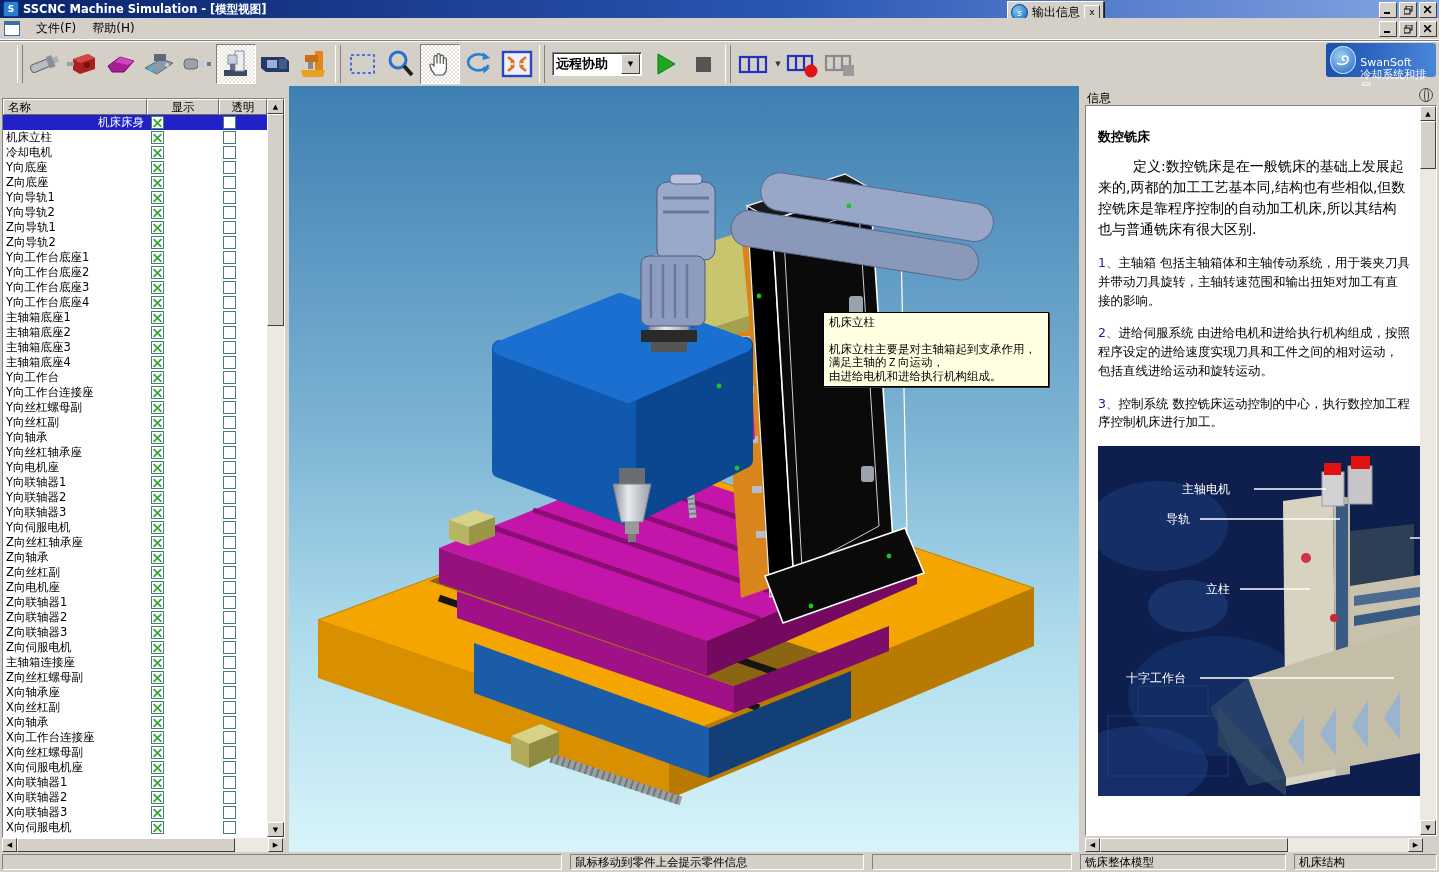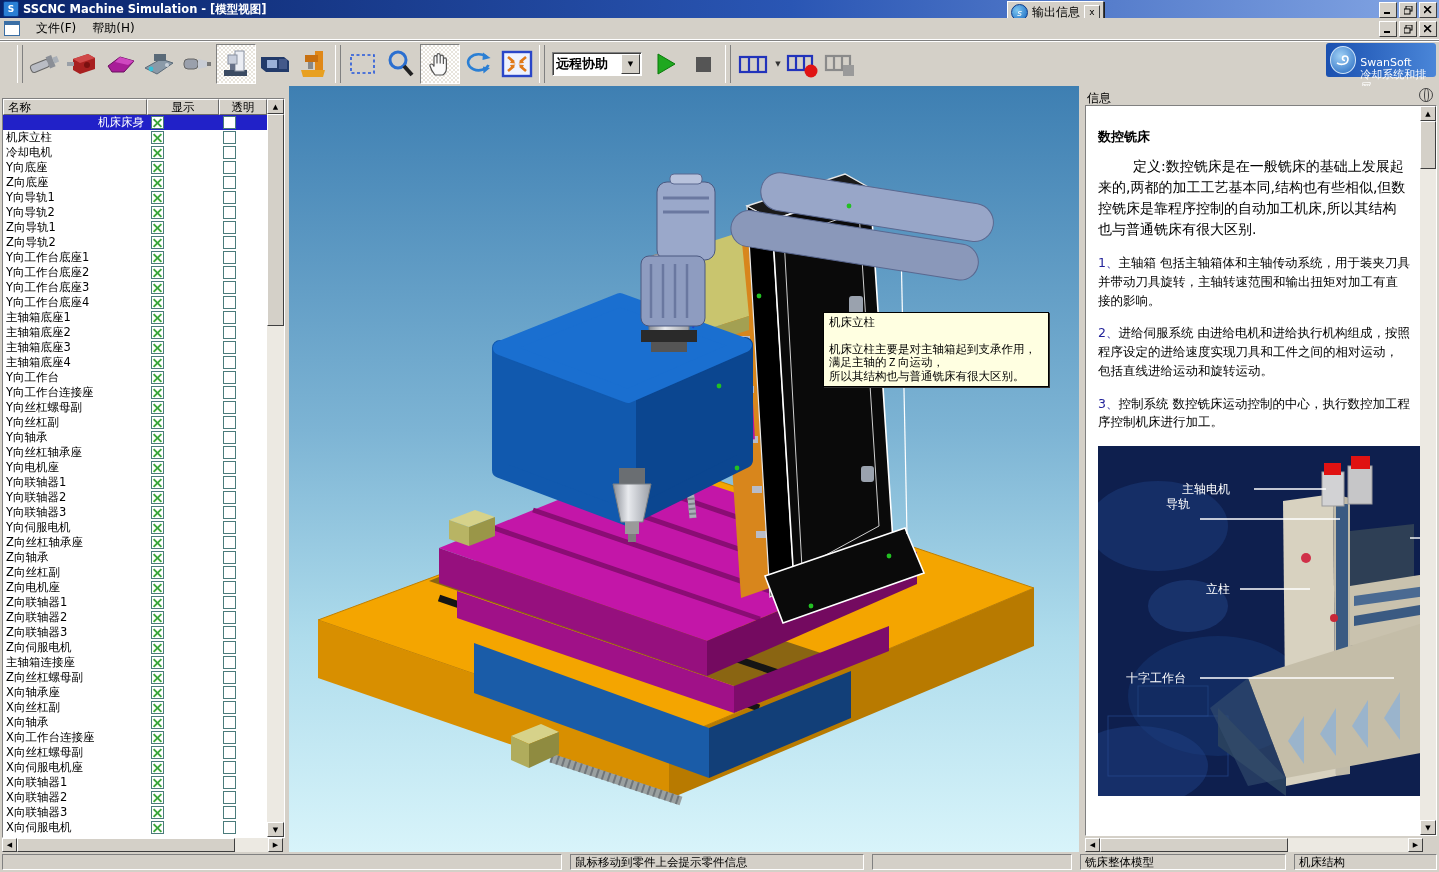--- a/index.html
+++ b/index.html
@@ -942,21 +942,21 @@
         <circle cx="600" cy="470" r="2.4" fill="#22c022"></circle>
       <circle cx="470" cy="210" r="2.4" fill="#22c022"></circle>
         <circle cx="560" cy="120" r="2.4" fill="#22c022"></circle>
     </svg>
 
     <div class="tooltip">
       <div>机床立柱</div>
       <div class="tt-gap"></div>
       <div>机床立柱主要是对主轴箱起到支承作用，</div>
       <div>满足主轴的Ｚ向运动，</div>
-      <div>所以其结构也与普通铣床有很大区别。</div>
+      <div>由进给电机和进给执行机构组成。</div>
     </div>
   </div>
 
   <div class="info-panel">
     <div class="info-head">
       <span class="info-title">信息</span>
       <span class="globe"></span>
     </div>
     <div class="info-body">
       <div class="info-scroll">
@@ -1000,21 +1000,21 @@
             <circle cx="208" cy="112" r="5" fill="#d03048"></circle>
             <circle cx="236" cy="172" r="4" fill="#c82838"></circle>
 
             <line x1="156" y1="43" x2="228" y2="43" stroke="#fff" stroke-width="1.4"></line>
             <line x1="102" y1="73" x2="242" y2="73" stroke="#fff" stroke-width="1.4"></line>
             <line x1="142" y1="143" x2="212" y2="143" stroke="#fff" stroke-width="1.4"></line>
             <line x1="102" y1="232" x2="296" y2="232" stroke="#fff" stroke-width="1.4"></line>
             <line x1="312" y1="92" x2="328" y2="92" stroke="#fff" stroke-width="1.4"></line>
           </svg>
           <span class="img-label" style="left:84px;top:35px;">主轴电机</span>
-          <span class="img-label" style="left:68px;top:50px;">导轨</span>
+          <span class="img-label" style="left:68px;top:65px;">导轨</span>
           <span class="img-label" style="left:108px;top:135px;">立柱</span>
           <span class="img-label" style="left:28px;top:224px;">十字工作台</span>
         </div>
       </div>
 
       <div class="sb-v" style="top:0;bottom:0;width:16px;">
         <div class="sb-btn arr-up" style="height:15px;"></div>
         <div class="sb-thumb" style="height:48px;"></div>
         <div class="sb-btn arr-dn" style="position:absolute;bottom:0;left:0;right:0;height:15px;"></div>
       </div>

